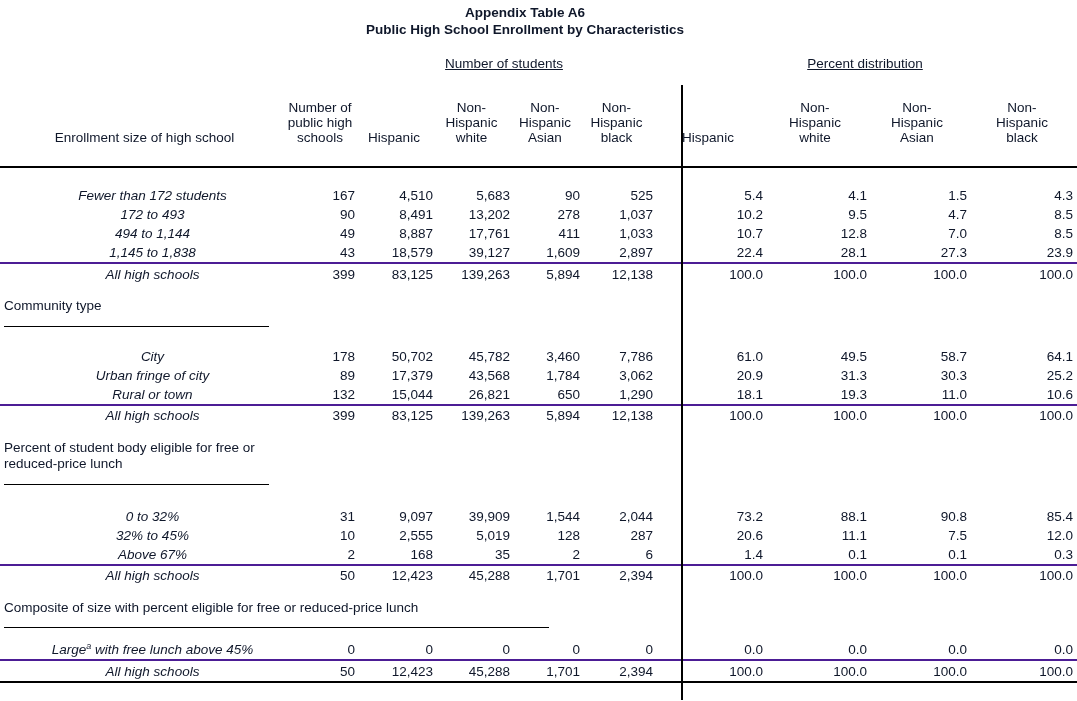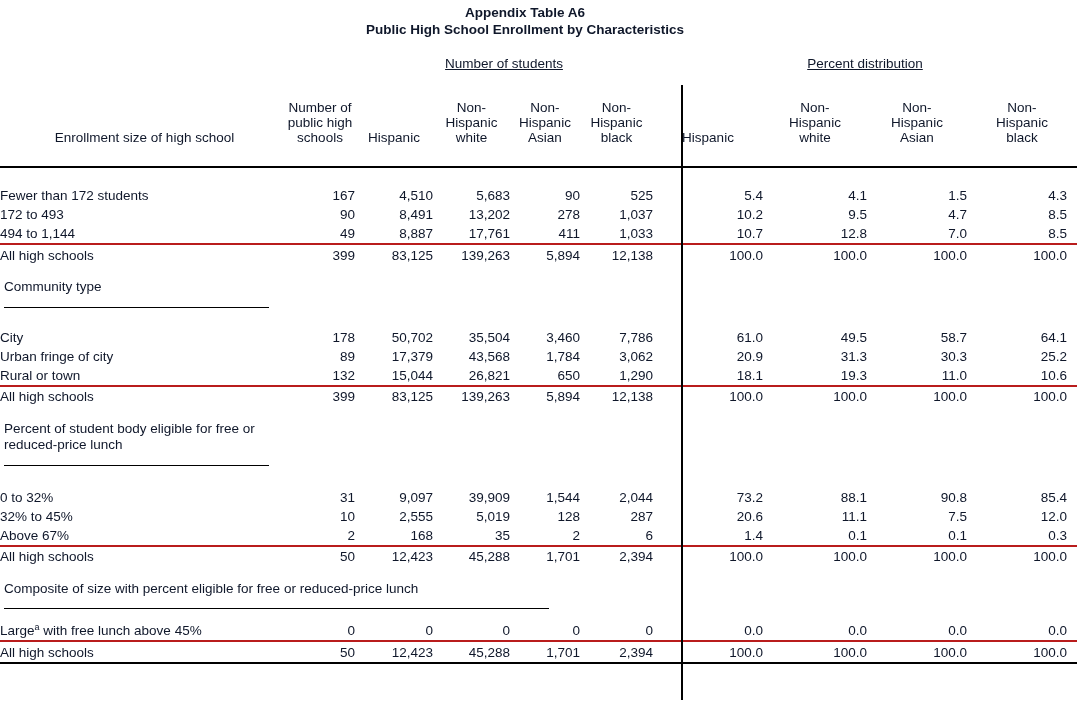--- a/index.html
+++ b/index.html
@@ -13,24 +13,24 @@
   td,th{padding:0;}
   thead .group-row td{height:30px;vertical-align:bottom;text-align:center;font-weight:normal;}
   .grp{text-decoration:underline;}
   thead .col-row th{
     height:74px;vertical-align:bottom;text-align:center;font-weight:normal;
     white-space:pre-line;line-height:15px;padding-bottom:21px;border-bottom:2px solid #000;
   }
   th.rowhead{text-align:left;padding-left:4px;white-space:normal;}
   tbody td{height:19px;vertical-align:middle;}
   tbody tr.spacer td{height:auto;}
-  .lbl{padding-left:0;text-align:left;}
+  .lbl{padding-left:20px;text-align:center;font-style:italic;}
   .num{text-align:right;}
-  .num.c8{padding-right:10px;margin-top:25px;}
-  .total-row td{border-top:2px solid #b91c1c;height:20px;}
+  .num.c8{padding-right:4px;margin-top:25px;}
+  .total-row td{border-top:2px solid #4c1d95;height:20px;}
   .final-row td{border-bottom:2px solid #000;}
   .sec{padding-left:4px;line-height:16.5px;}
   .sec-u{display:inline-block;border-bottom:1.5px solid #000;padding-bottom:11px;}
   .sec-u-1,.sec-u-2{width:265px;}
   .sec-u-3{width:545px;}
   sup{font-size:9px;line-height:0;}
   .vline{position:absolute;left:681px;top:85px;width:1.5px;height:615px;background:#000;}
 </style>
 </head>
 <body>
@@ -126,20 +126,32 @@
           <td class="num c0">49</td>
           <td class="num c1">8,887</td>
           <td class="num c2">17,761</td>
           <td class="num c3">411</td>
           <td class="num c4">1,033</td>
           <td class="num c5">10.7</td>
           <td class="num c6">12.8</td>
           <td class="num c7">7.0</td>
           <td class="num c8">8.5</td>
         </tr>
+        <tr class="data-row">
+          <td class="lbl">1,145 to 1,838</td>
+          <td class="num c0">43</td>
+          <td class="num c1">18,579</td>
+          <td class="num c2">39,127</td>
+          <td class="num c3">1,609</td>
+          <td class="num c4">2,897</td>
+          <td class="num c5">22.4</td>
+          <td class="num c6">28.1</td>
+          <td class="num c7">27.3</td>
+          <td class="num c8">23.9</td>
+        </tr>
         <tr class="total-row">
           <td class="lbl">All high schools</td>
           <td class="num c0">399</td>
           <td class="num c1">83,125</td>
           <td class="num c2">139,263</td>
           <td class="num c3">5,894</td>
           <td class="num c4">12,138</td>
           <td class="num c5">100.0</td>
           <td class="num c6">100.0</td>
           <td class="num c7">100.0</td>
@@ -153,21 +165,21 @@
             <div><span class="sec-u sec-u-1">Community type</span></div>
           </td>
         </tr>
         <tr class="spacer">
           <td colspan="10" style="height: 20px;"></td>
         </tr>
         <tr class="data-row">
           <td class="lbl">City</td>
           <td class="num c0">178</td>
           <td class="num c1">50,702</td>
-          <td class="num c2">35,504</td>
+          <td class="num c2">45,782</td>
           <td class="num c3">3,460</td>
           <td class="num c4">7,786</td>
           <td class="num c5">61.0</td>
           <td class="num c6">49.5</td>
           <td class="num c7">58.7</td>
           <td class="num c8">64.1</td>
         </tr>
         <tr class="data-row">
           <td class="lbl">Urban fringe of city</td>
           <td class="num c0">89</td>

